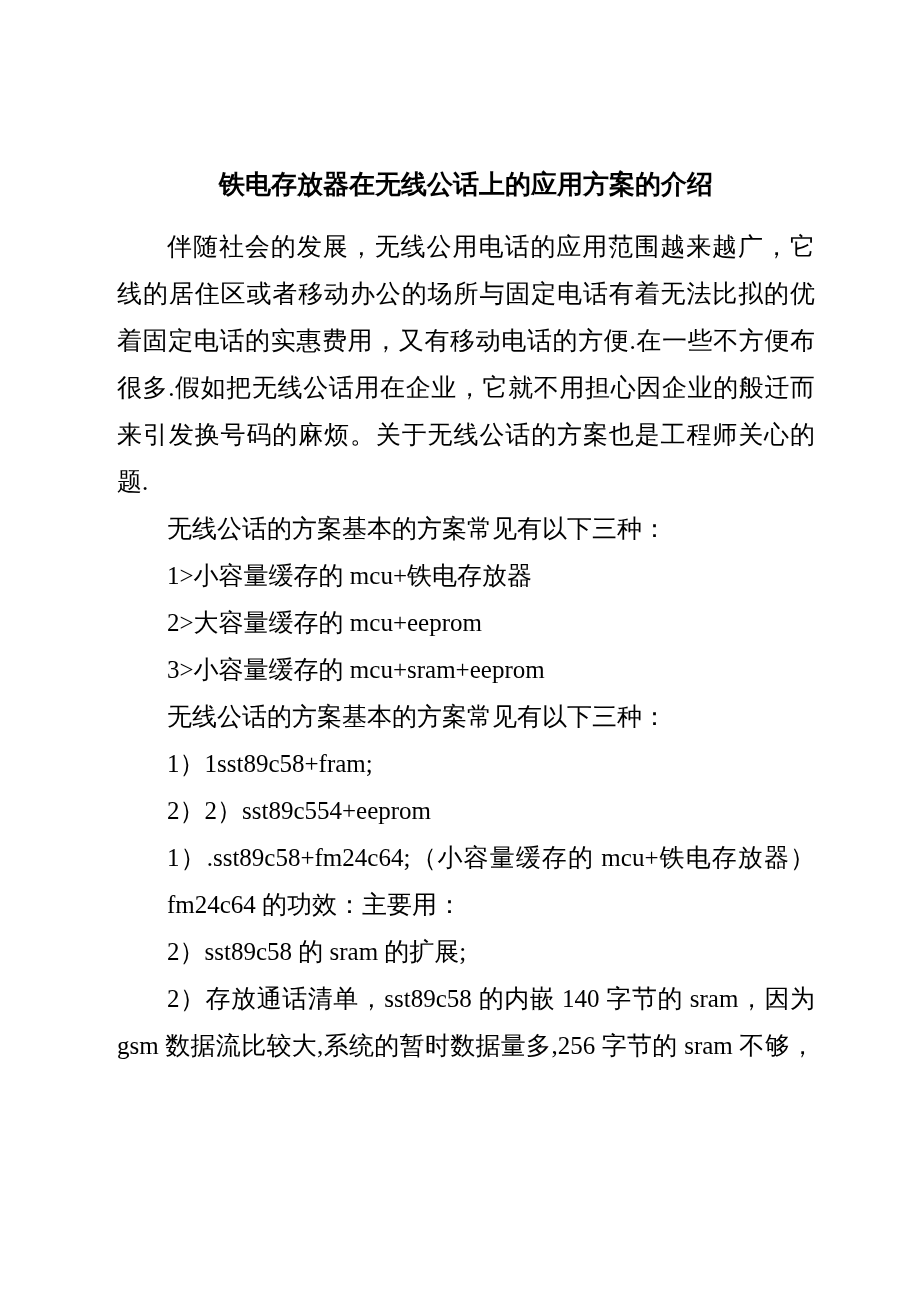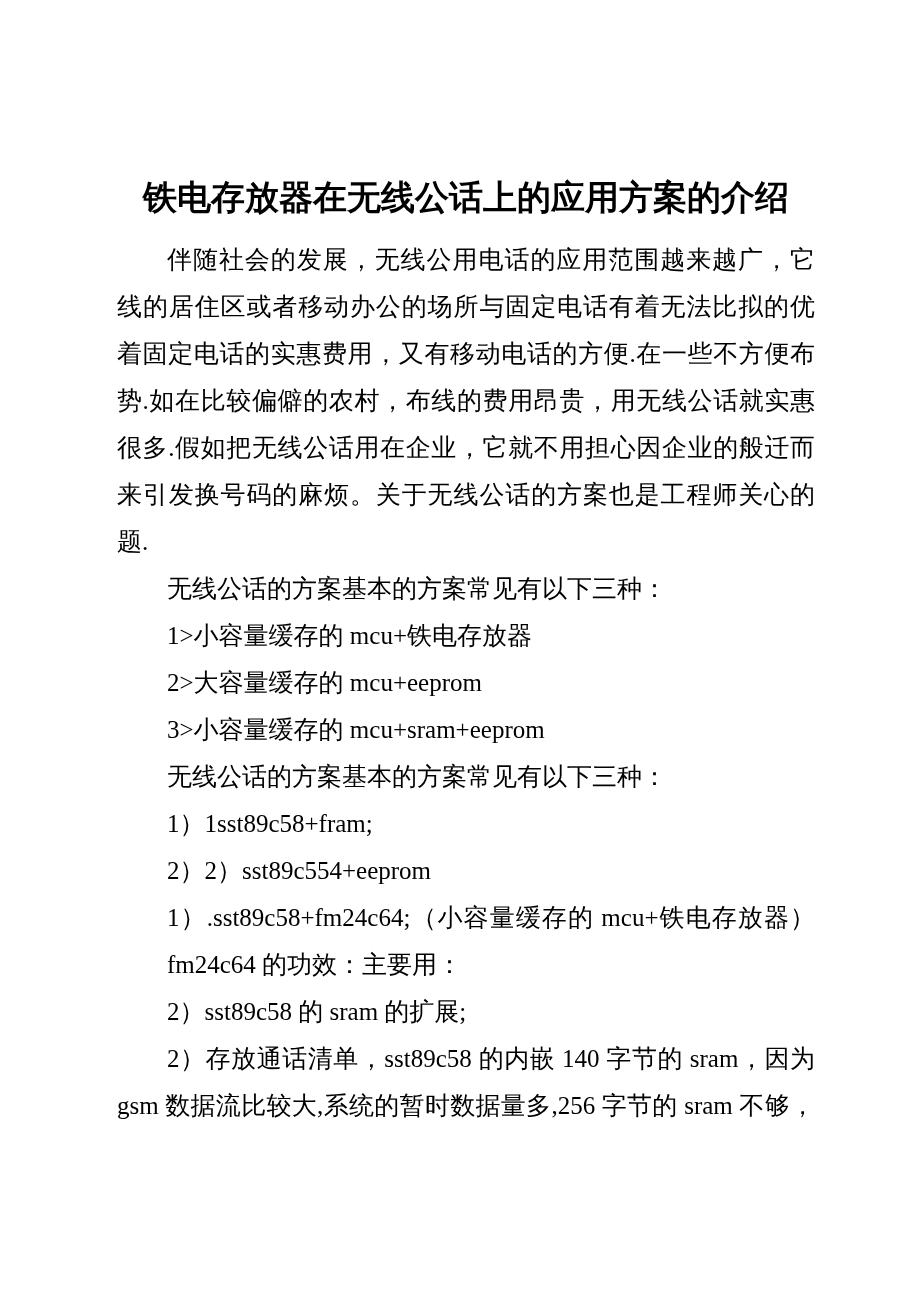--- a/index.html
+++ b/index.html
@@ -17,25 +17,25 @@
   }
   .content {
     position: absolute;
     left: 117px;
     top: 159px;
     width: 698px;
   }
   .doc-title {
     font-family: "Liberation Sans", sans-serif;
     font-weight: bold;
-    font-size: 34px;
+    font-size: 26px;
     line-height: 50px;
     text-align: center;
     letter-spacing: 0px;
-    margin: 13px 0 14px 0;
+    margin: 0 0 14px 0;
     white-space: nowrap;
   }
   .body-lines {
     font-family: "Liberation Serif", serif;
     font-size: 25px;
   }
   .line {
     height: 47px;
     line-height: 47px;
     white-space: nowrap;
@@ -54,21 +54,20 @@
 </head>
 <body>
 
 <div class="page">
   <div class="content">
     <h1 class="doc-title">铁电存放器在无线公话上的应用方案的介绍</h1>
     <div class="body-lines">
         <div class="line indent justify">伴随社会的发展，无线公用电话的应用范围越来越广，它有</div>
         <div class="line justify">线的居住区或者移动办公的场所与固定电话有着无法比拟的优</div>
         <div class="line justify">着固定电话的实惠费用，又有移动电话的方便.在一些不方便布</div>
-        <div class="line justify">势.如在比较偏僻的农村，布线的费用昂贵，用无线公话就实惠</div>
         <div class="line justify">很多.假如把无线公话用在企业，它就不用担心因企业的般迁而</div>
         <div class="line justify">来引发换号码的麻烦。关于无线公话的方案也是工程师关心的问</div>
         <div class="line">题.</div>
         <div class="line indent">无线公话的方案基本的方案常见有以下三种：</div>
         <div class="line indent">1&gt;小容量缓存的 mcu+铁电存放器</div>
         <div class="line indent">2&gt;大容量缓存的 mcu+eeprom</div>
         <div class="line indent">3&gt;小容量缓存的 mcu+sram+eeprom</div>
         <div class="line indent">无线公话的方案基本的方案常见有以下三种：</div>
         <div class="line indent">1）1sst89c58+fram;</div>
         <div class="line indent">2）2）sst89c554+eeprom</div>

